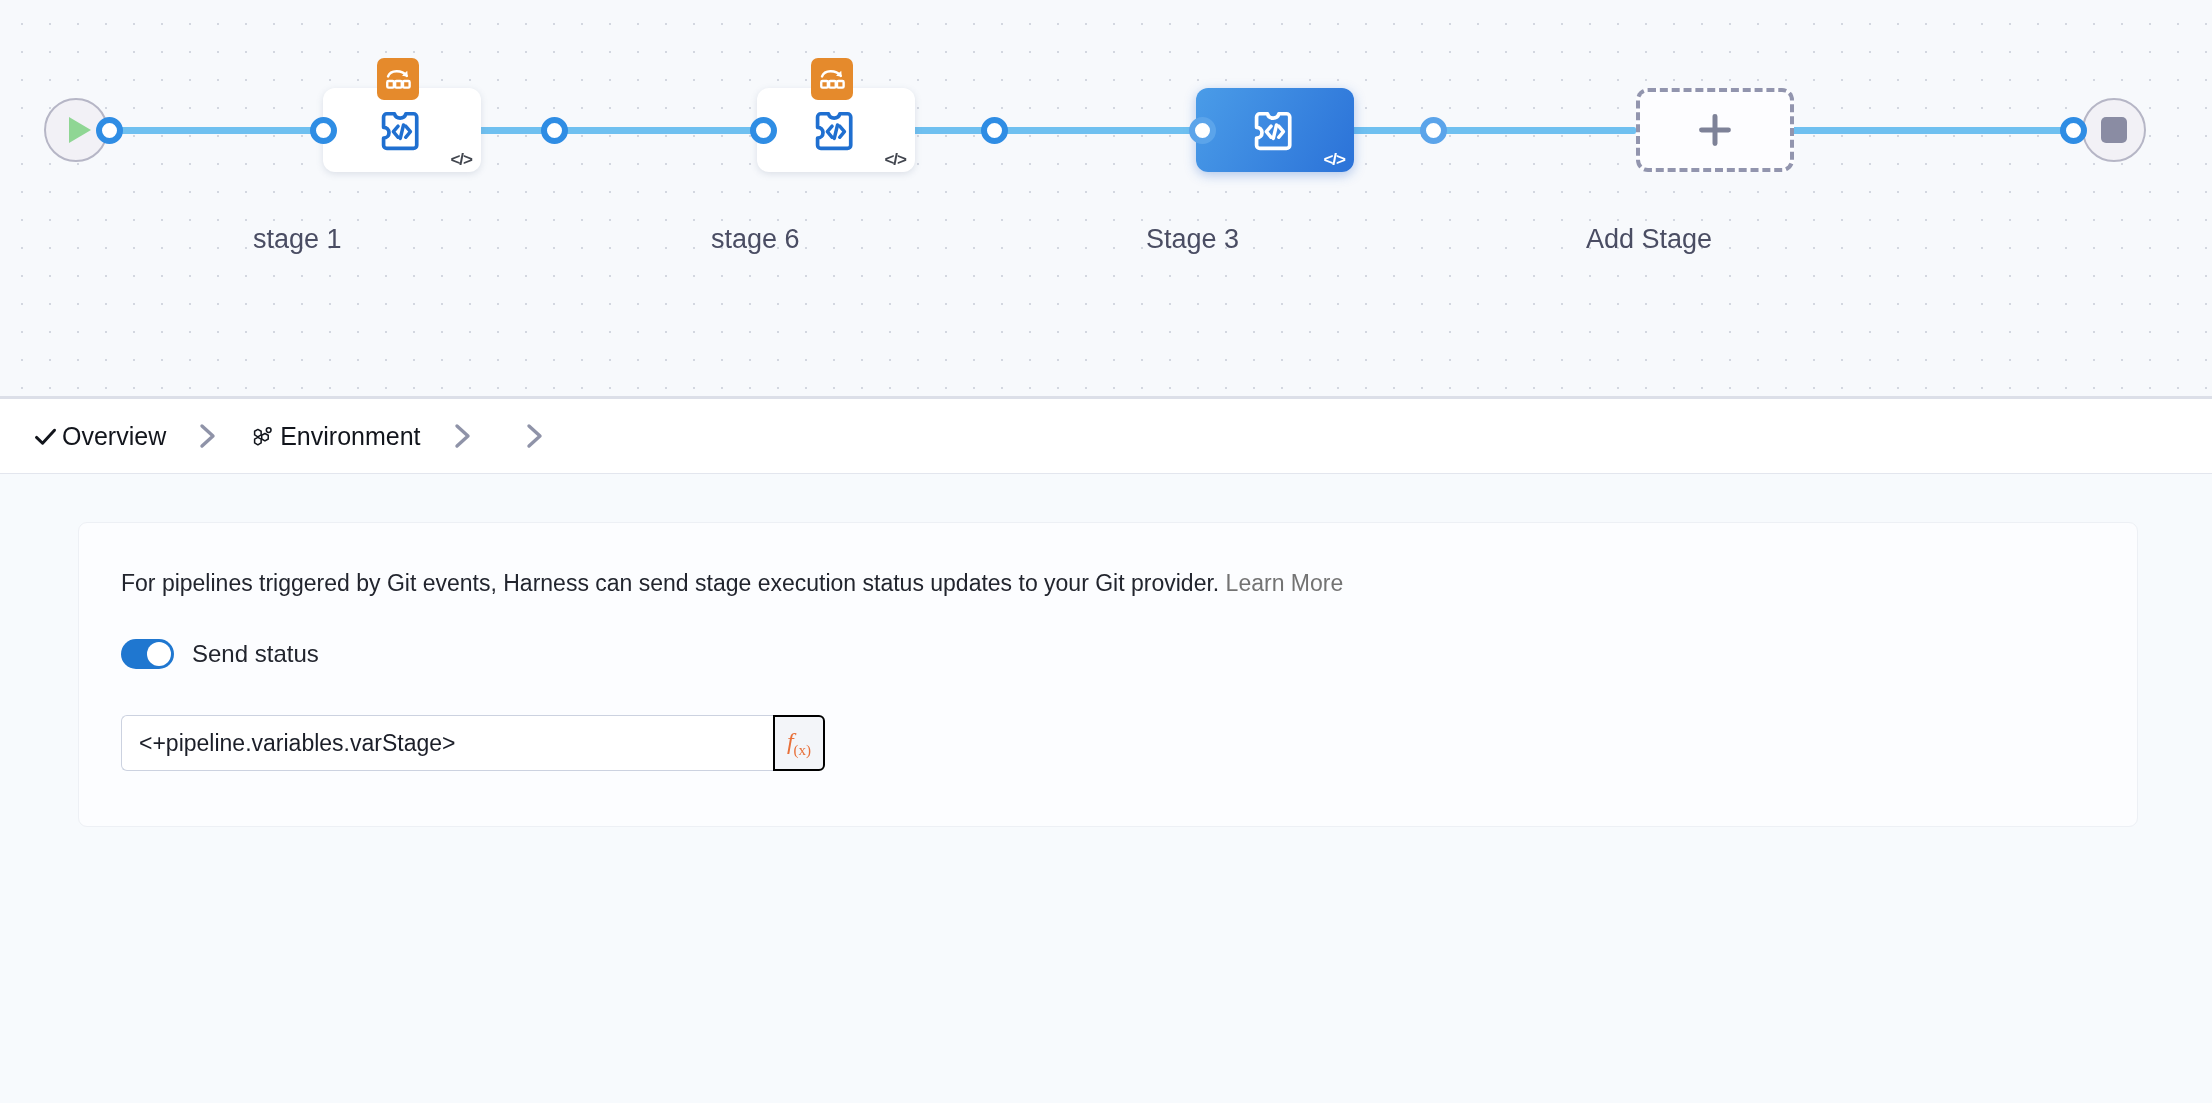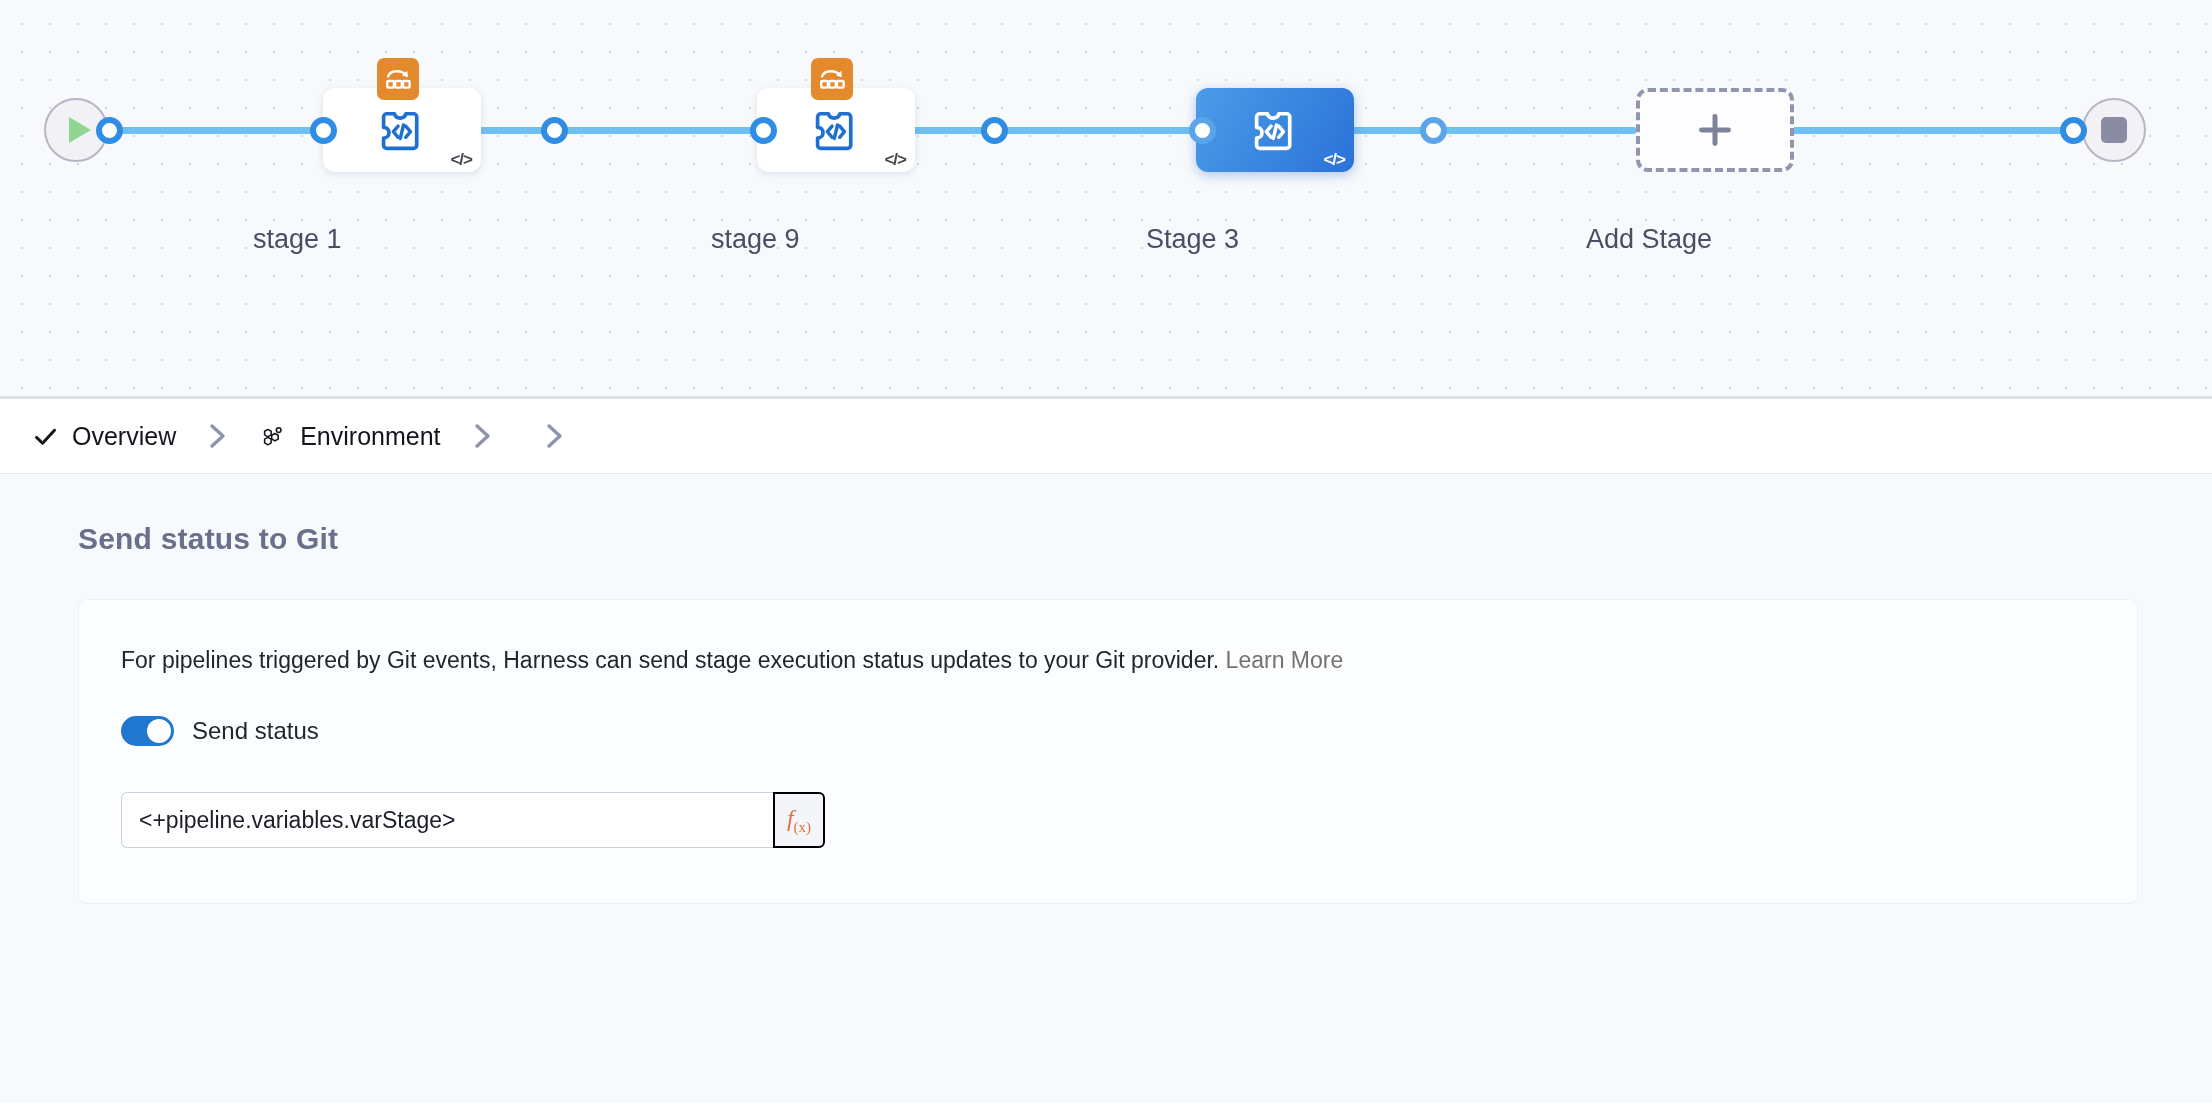--- a/index.html
+++ b/index.html
@@ -161,21 +161,21 @@
     height: 75px;
     background: #ffffff;
     border-bottom: 1px solid #e3e6ee;
     display: flex;
     align-items: center;
     padding-left: 26px;
   }
   .tab {
     display: flex;
     align-items: center;
-    gap: 13px;
+    gap: 3px;
     height: 75px;
     padding: 0 6px;
     cursor: pointer;
     position: relative;
   }
   .tab-label {
     font-size: 25px;
     color: #12151c;
     white-space: nowrap;
   }
@@ -346,21 +346,21 @@
       <svg class="puzzle-icon" viewBox="0 0 48 48">
         <path d="M7 12 a3 3 0 0 1 3-3 h7 a5.5 5.5 0 0 0 10.6 0 h7 a3 3 0 0 1 3 3 v26 a3 3 0 0 1 -3 3 h-24.6 a3 3 0 0 1 -3 -3 v-6.5 a5 5 0 0 0 0 -10 z" fill="none" stroke="#1f6fd0" stroke-width="3.4" stroke-linejoin="round"></path>
         <path d="M20.4 20.5 L16 25.6 L20.4 30.7" fill="none" stroke="#1f6fd0" stroke-width="3.2" stroke-linecap="round" stroke-linejoin="round"></path>
         <path d="M27.4 20.5 L31.8 25.6 L27.4 30.7" fill="none" stroke="#1f6fd0" stroke-width="3.2" stroke-linecap="round" stroke-linejoin="round"></path>
         <path d="M25.4 19.4 L22.4 31.8" fill="none" stroke="#1f6fd0" stroke-width="3.2" stroke-linecap="round"></path>
       </svg>
       <span class="code-badge">&lt;/&gt;</span>
     </div>
     <div class="dot" style="left:750px;"></div>
     <div class="dot" style="left:981px;"></div>
-    <div class="stage-label" style="left:711px;">stage 9</div>
+    <div class="stage-label" style="left:711px;">stage 6</div>
 
     <div class="stage-card selected" style="left:1196px;">
       <svg class="puzzle-icon" viewBox="0 0 48 48">
         <path d="M7 12 a3 3 0 0 1 3-3 h7 a5.5 5.5 0 0 0 10.6 0 h7 a3 3 0 0 1 3 3 v26 a3 3 0 0 1 -3 3 h-24.6 a3 3 0 0 1 -3 -3 v-6.5 a5 5 0 0 0 0 -10 z" fill="none" stroke="#ffffff" stroke-width="3.4" stroke-linejoin="round"></path>
         <path d="M20.4 20.5 L16 25.6 L20.4 30.7" fill="none" stroke="#ffffff" stroke-width="3.2" stroke-linecap="round" stroke-linejoin="round"></path>
         <path d="M27.4 20.5 L31.8 25.6 L27.4 30.7" fill="none" stroke="#ffffff" stroke-width="3.2" stroke-linecap="round" stroke-linejoin="round"></path>
         <path d="M25.4 19.4 L22.4 31.8" fill="none" stroke="#ffffff" stroke-width="3.2" stroke-linecap="round"></path>
       </svg>
       <span class="code-badge">&lt;/&gt;</span>
     </div>
@@ -421,21 +421,20 @@
     <svg width="22" height="30" viewBox="0 0 22 30">
       <path d="M5 5 L16 15 L5 25" fill="none" stroke="#8f93a8" stroke-width="3.4" stroke-linecap="round" stroke-linejoin="round"></path>
     </svg>
   </span>
 
 
 </div>
 
 <div id="content">
 
-  <div class="section-title">Send status to Git</div>
 
   <div class="panel">
 
     <div class="panel-desc">
       <span>For pipelines triggered by Git events, Harness can send stage execution status updates to your Git provider.</span>
       <a class="link">Learn More</a>
     </div>
 
     <div class="toggle-row">
       <div class="toggle">

